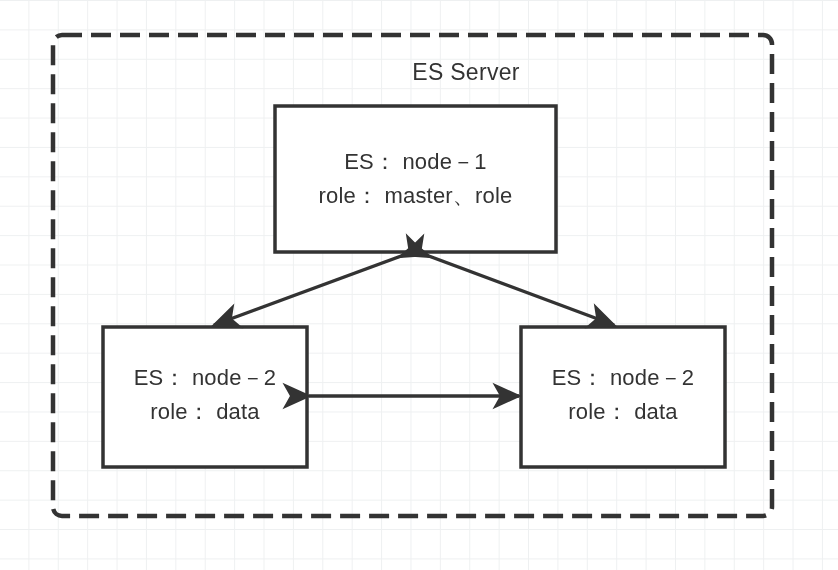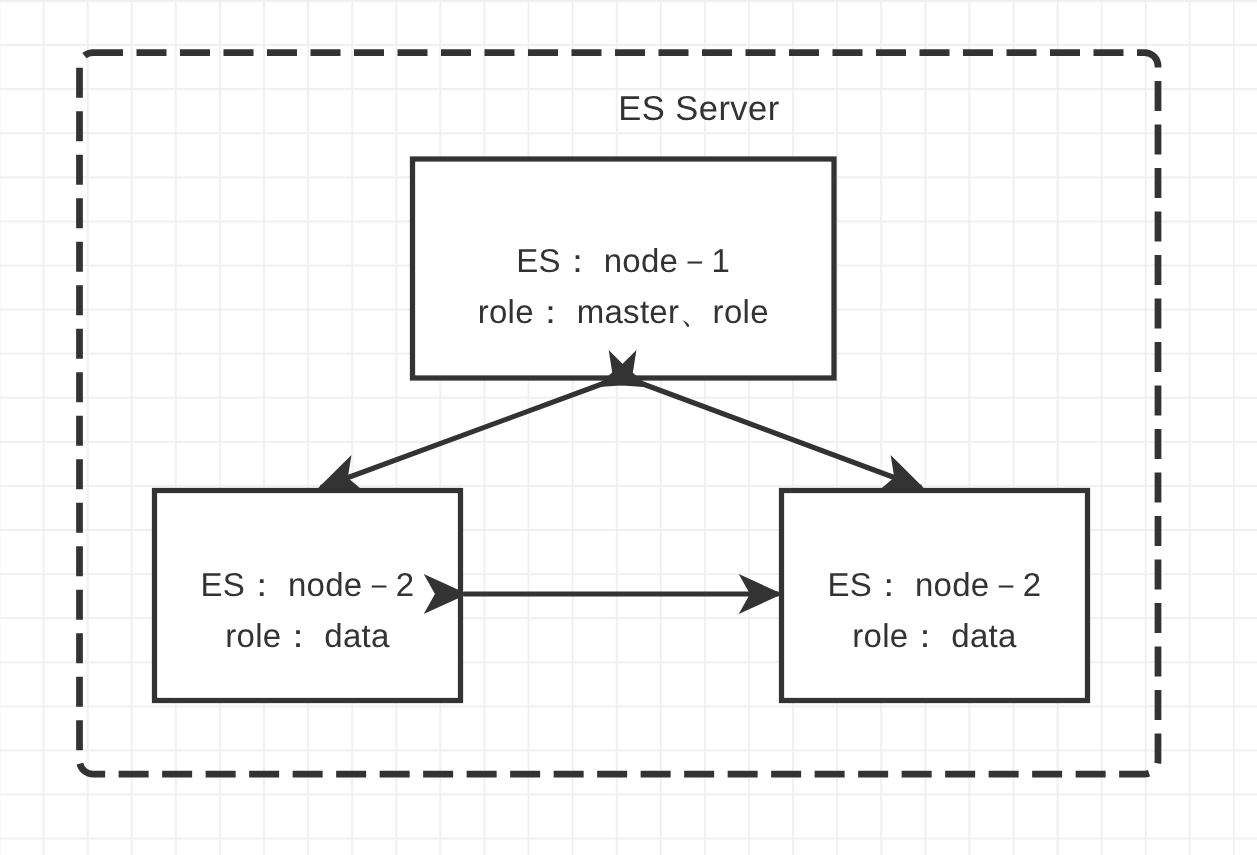--- a/index.html
+++ b/index.html
@@ -40,21 +40,21 @@
     top: 61px;
     width: 838px;
     font-size: 23px;
     letter-spacing: 0.3px;
     padding-left: 47px;
   }
   .node-label {
     font-size: 22px;
     letter-spacing: 0.2px;
   }
-  .node-label .line1 { display: block; margin-top: 12px; }
+  .node-label .line1 { display: block; }
   .node-label .line2 { display: block; margin-top: 12px; }
   #node1-label { left: 275px; top: 151px; width: 281px; }
   #node2-label { left: 103px; top: 367px; width: 204px; }
   #node3-label { left: 521px; top: 367px; width: 204px; }
 </style>
 </head>
 <body>
 
 <div id="canvas">
 

